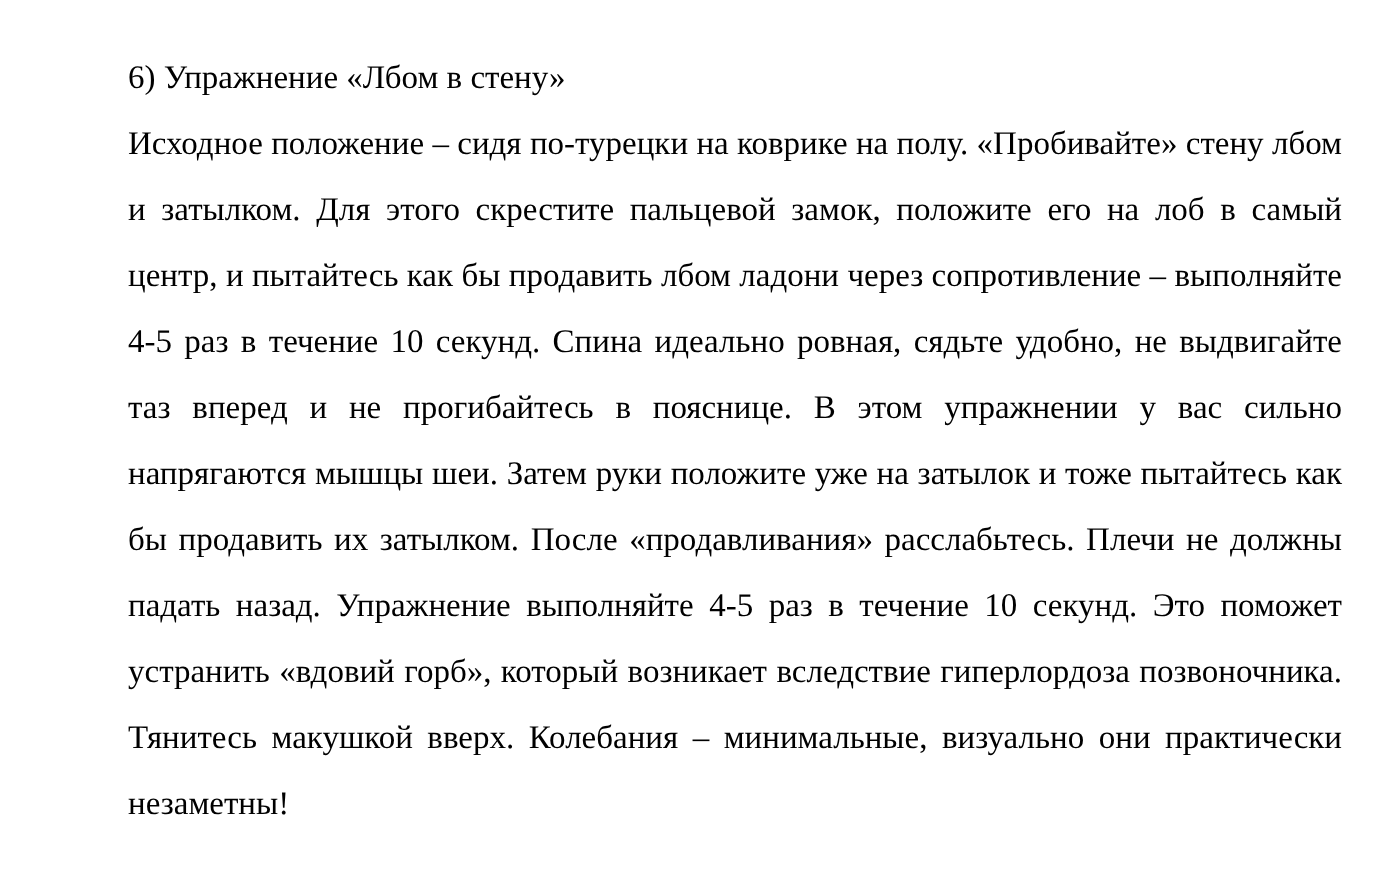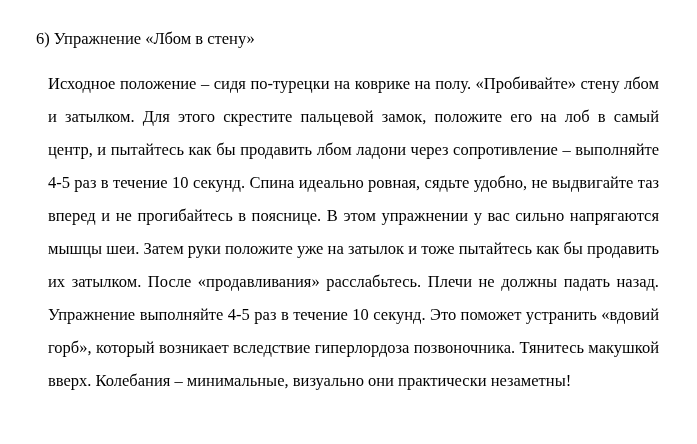--- a/index.html
+++ b/index.html
@@ -11,33 +11,33 @@
     height: 444px;
     background: #ffffff;
     font-family: "Liberation Serif", serif;
     color: #000000;
     overflow: hidden;
   }
   .page {
     box-sizing: border-box;
     width: 697px;
     height: 444px;
-    padding: 22px 26px 0 36px;
+    padding: 22px 26px 0 64px;
   }
   .doc-title {
     font-size: 16.5px;
     line-height: 33px;
     white-space: nowrap;
   }
   .doc-paragraph {
     font-size: 16.5px;
     line-height: 33px;
     text-align: justify;
     text-justify: inter-word;
-    margin: 12px;
+    margin: 0;
   }
 </style>
 </head>
 <body>
 
 <div class="page">
   <div class="doc-title">6) Упражнение «Лбом в стену»</div>
   <p class="doc-paragraph">Исходное положение – сидя по-турецки на коврике на полу. «Пробивайте» стену лбом и затылком. Для этого скрестите пальцевой замок, положите его на лоб в самый центр, и пытайтесь как бы продавить лбом ладони через сопротивление – выполняйте 4-5 раз в течение 10 секунд. Спина идеально ровная, сядьте удобно, не выдвигайте таз вперед и не прогибайтесь в пояснице. В этом упражнении у вас сильно напрягаются мышцы шеи. Затем руки положите уже на затылок и тоже пытайтесь как бы продавить их затылком. После  «продавливания» расслабьтесь. Плечи не должны падать назад. Упражнение выполняйте  4-5 раз в течение 10 секунд. Это поможет устранить «вдовий горб», который возникает вследствие гиперлордоза позвоночника. Тянитесь макушкой вверх. Колебания – минимальные, визуально они практически незаметны!</p>
 </div>
 

